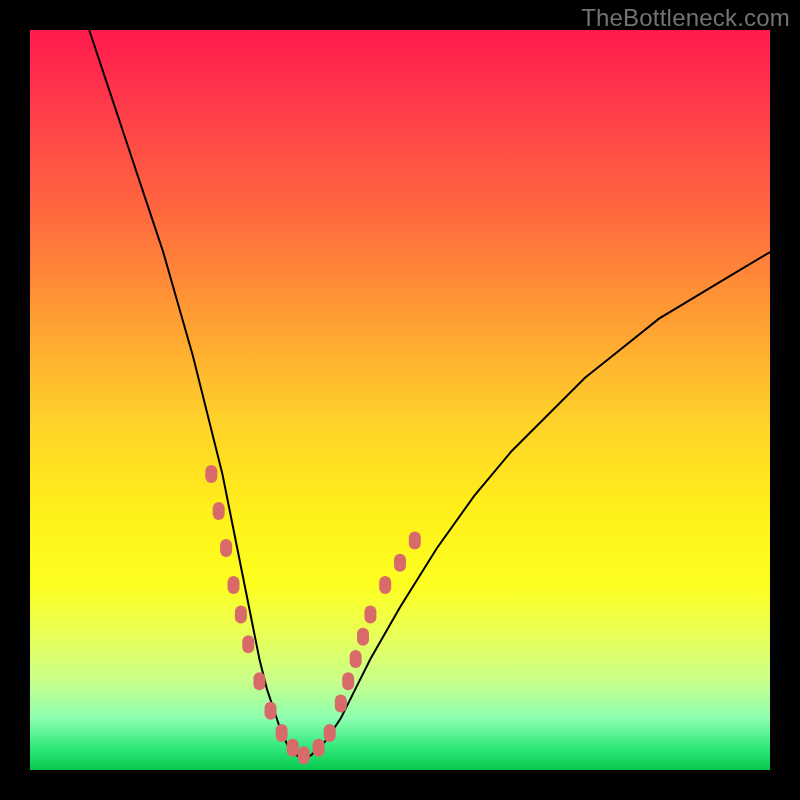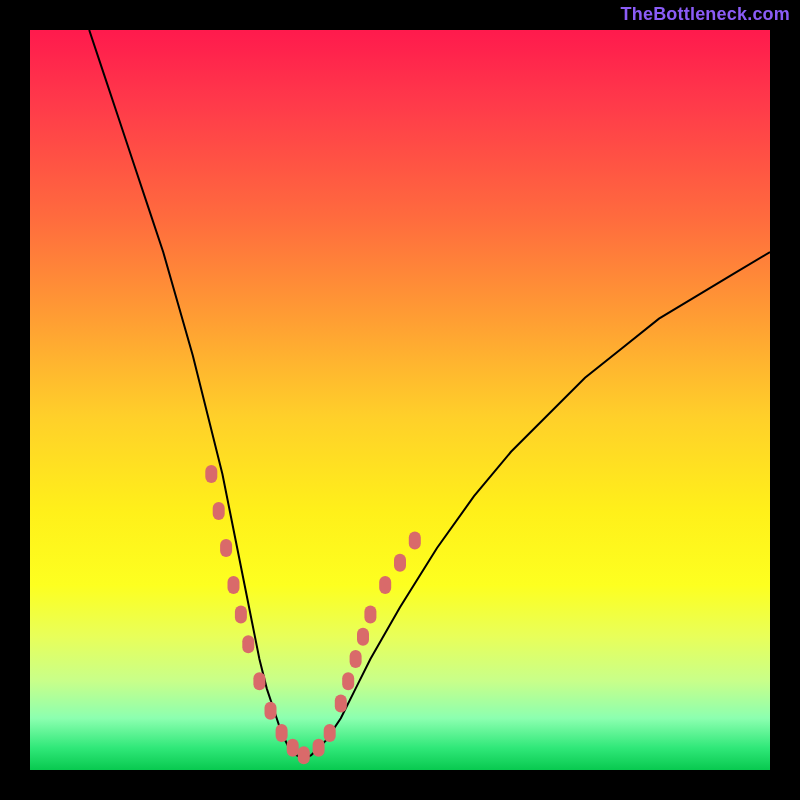--- a/index.html
+++ b/index.html
@@ -37,24 +37,24 @@
       #c8ff8a 88%,
       #8cffb0 93%,
       #30e879 97%,
       #08c94f 100%
     );
   }
   .watermark {
     position: absolute;
     top: 4px;
     right: 10px;
-    color: #8b5cf6;
-    font-size: 18px;
+    color: #737373;
+    font-size: 24px;
     letter-spacing: 0.2px;
-    font-weight: 700;
+    font-weight: 400;
   }
   svg.curve {
     position: absolute;
     left: 0;
     top: 0;
     width: 740px;
     height: 740px;
   }
 </style>
 </head>

